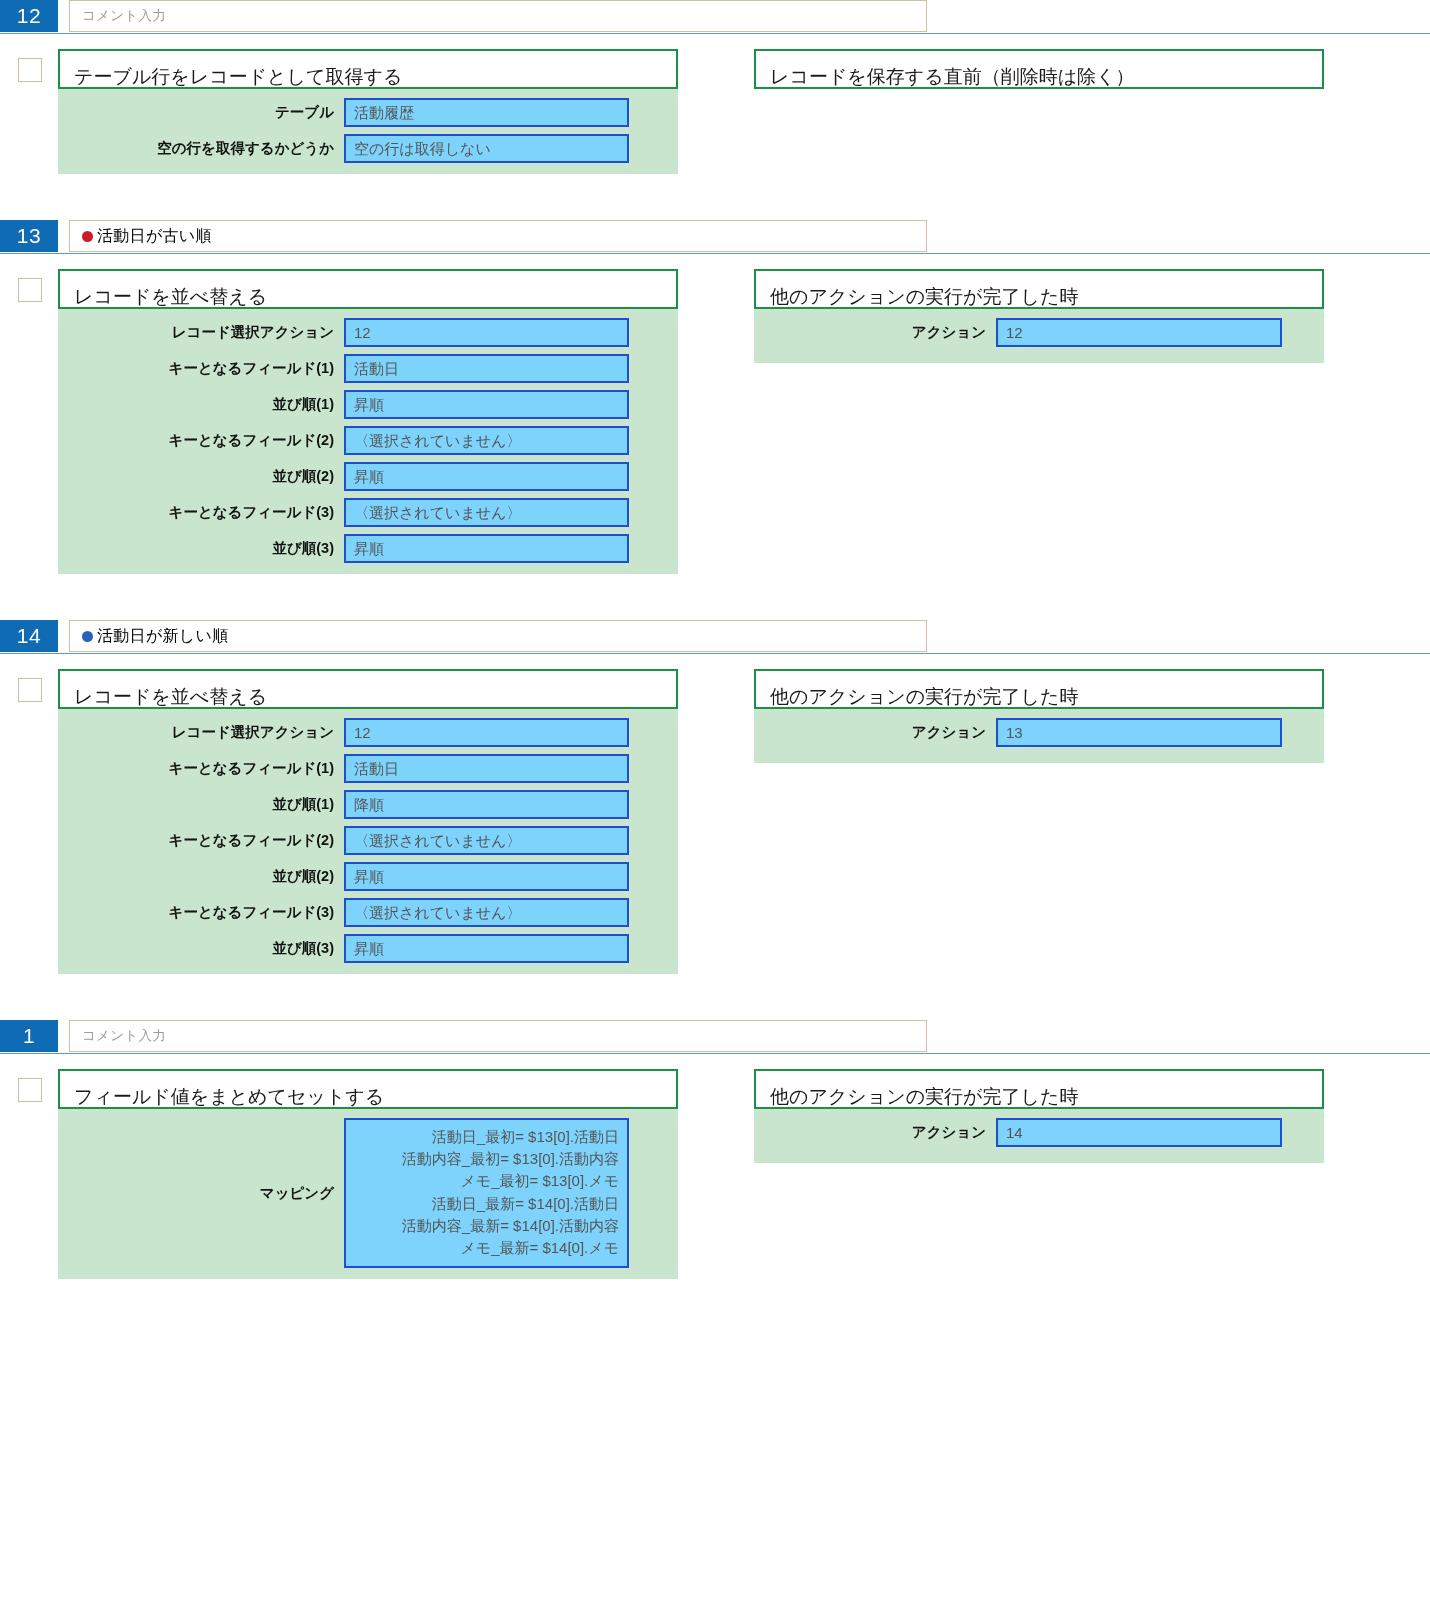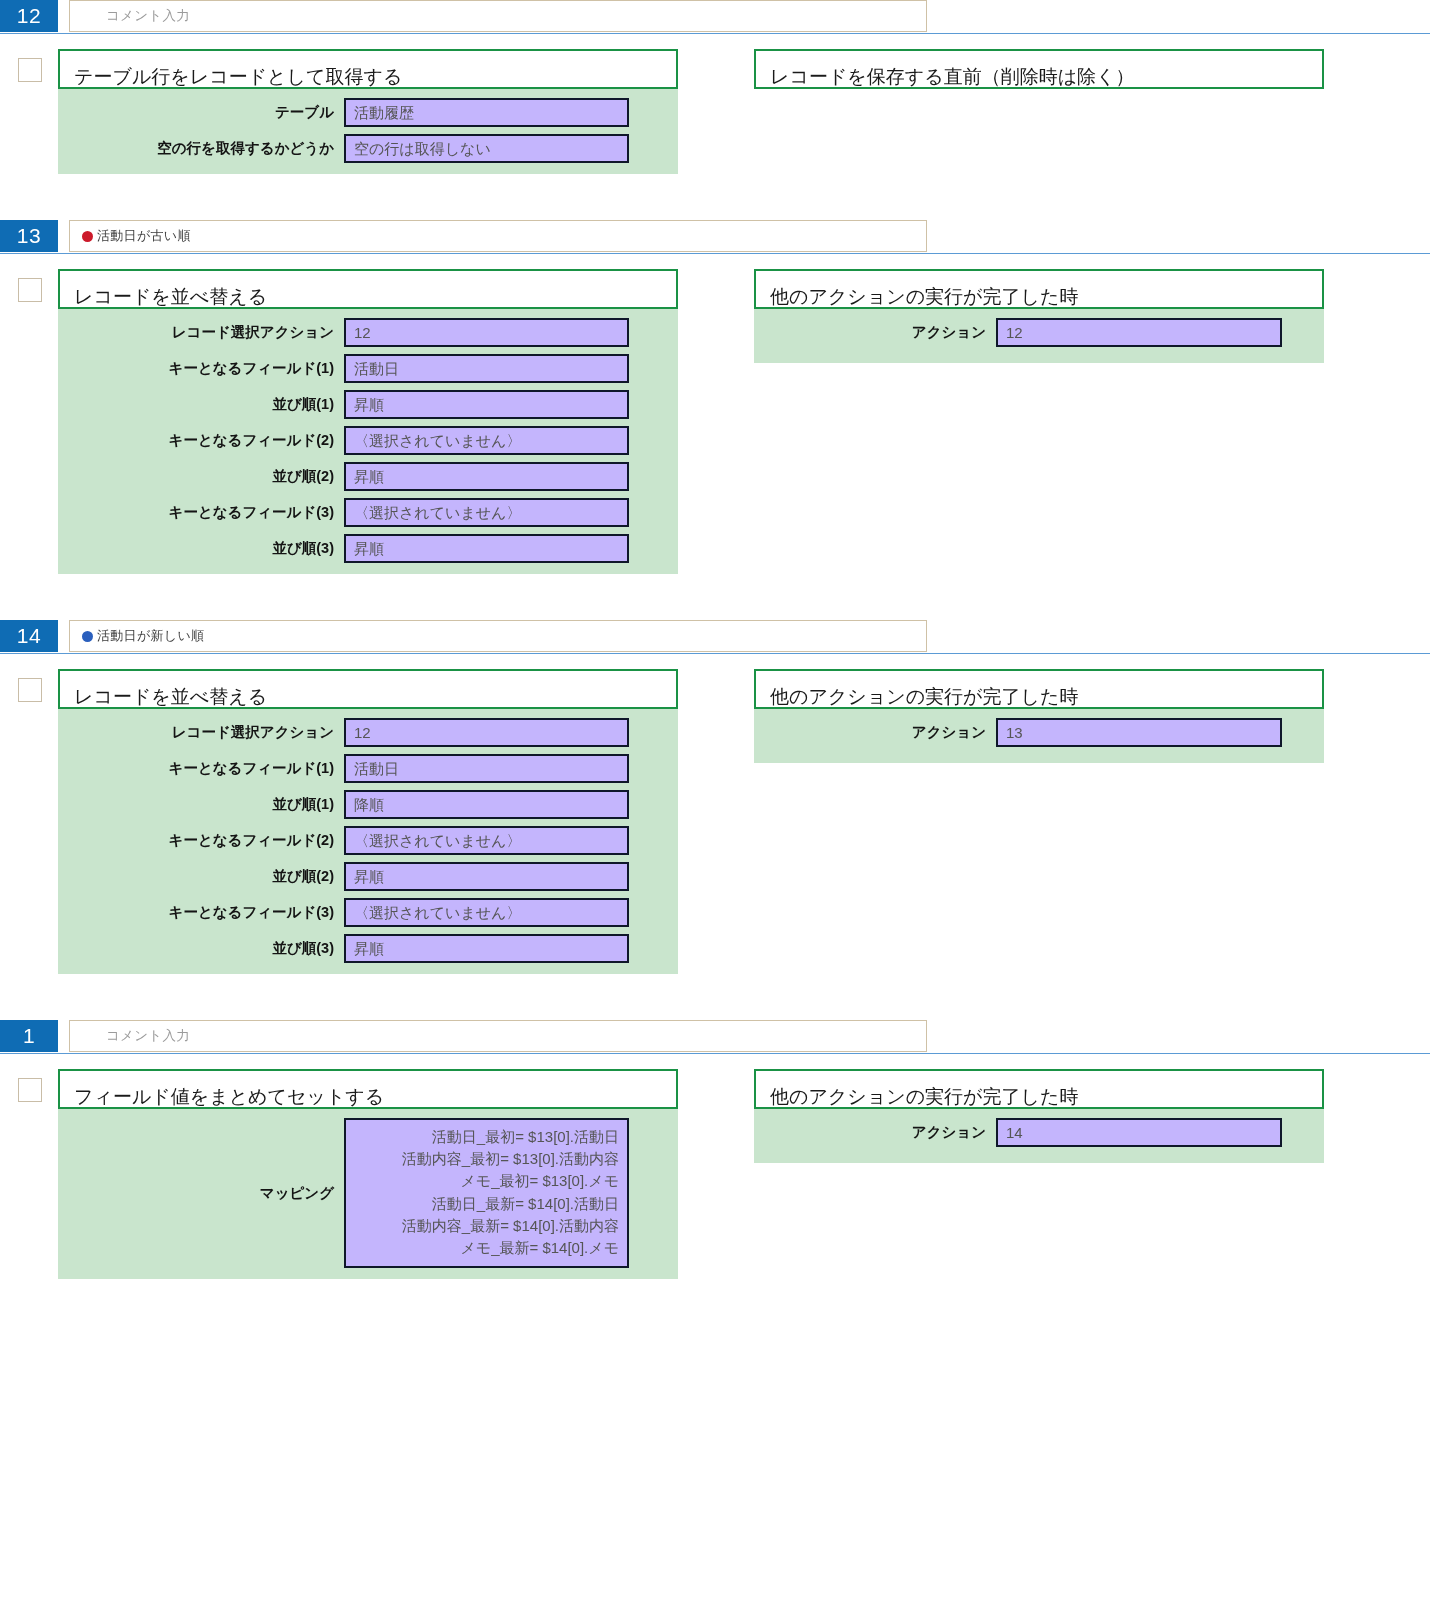--- a/index.html
+++ b/index.html
@@ -63,22 +63,22 @@
     display: inline-block;
     width: 11px;
     height: 11px;
     border-radius: 50%;
     margin-right: 4px;
     flex: 0 0 auto;
   }
   .step-comment .ctext {
     white-space: nowrap;
   }
-  .step-comment.placeholder .ctext { color: #9b9b9b; margin-left: 24px; }
-  .step-comment.filled .ctext { color: #404040; font-size: 13px; }
+  .step-comment.placeholder .ctext { color: #9b9b9b; }
+  .step-comment.filled .ctext { color: #000000; font-size: 16px; }
 
   
   .step-rule {
     height: 1px;
     width: 1430px;
     background: #5b9bd5;
     margin-top: 1px;
   }
 
   
@@ -142,22 +142,22 @@
     font-weight: bold;
     color: #141414;
     text-align: right;
     padding-right: 10px;
     white-space: nowrap;
   }
   .col-left .plabel  { width: 286px; }
   .col-right .plabel { width: 242px; }
 
   .pvalue {
-    border: 2px solid #0f172a;
-    background: #c4b5fd;
+    border: 2px solid #1d4ed8;
+    background: #7dd3fc;
     height: 29px;
     line-height: 25px;
     padding: 0 0 0 8px;
     font-size: 15px;
     color: #555555;
     white-space: nowrap;
     overflow: hidden;
   }
   .col-left .pvalue  { width: 285px; }
   .col-right .pvalue { width: 286px; }

